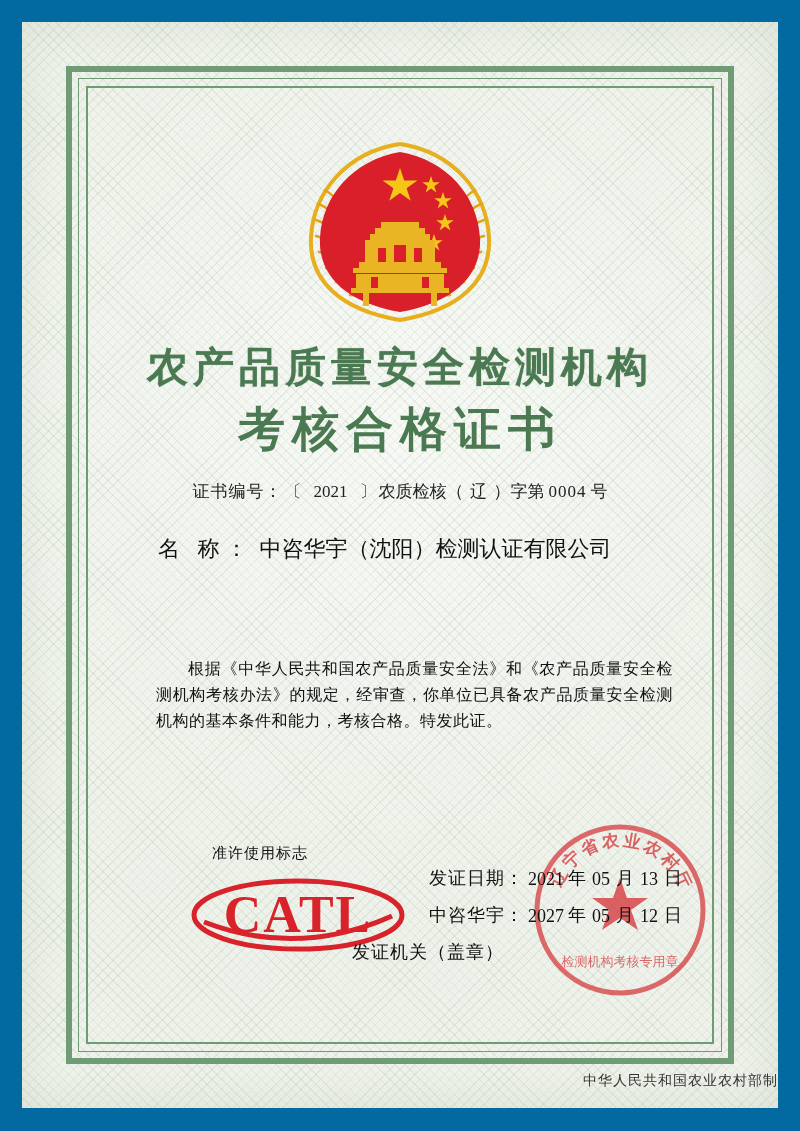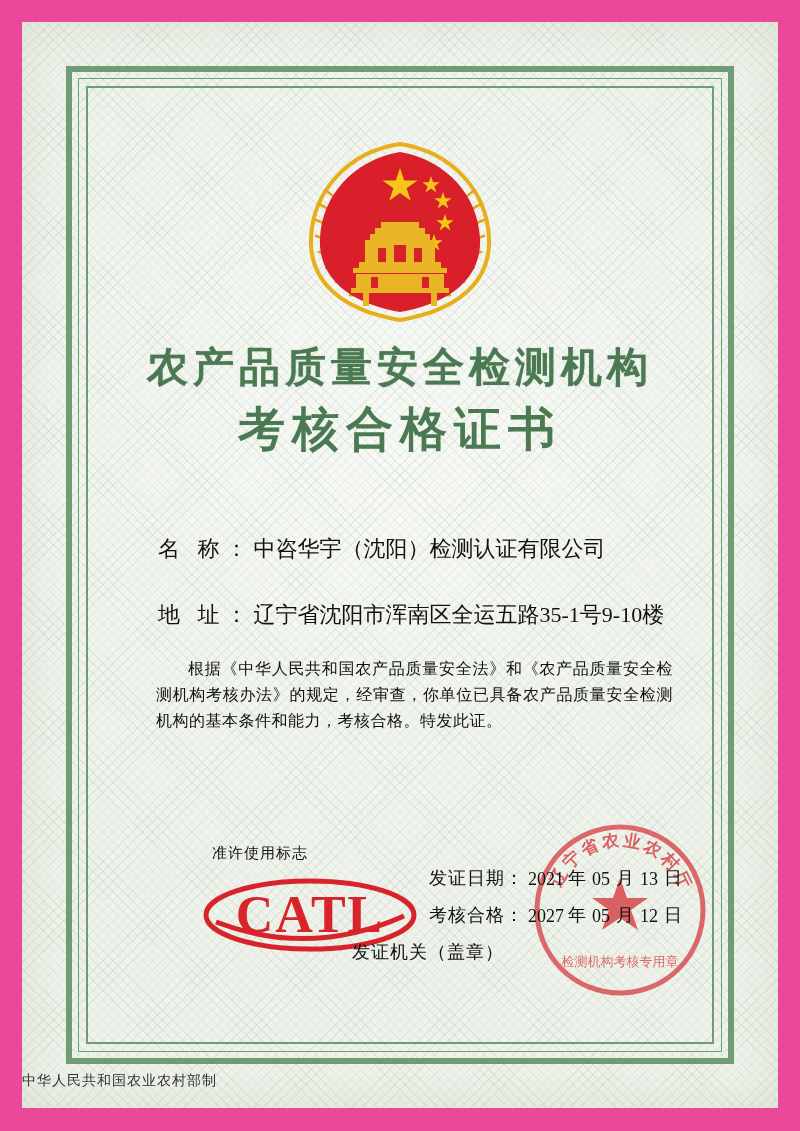--- a/index.html
+++ b/index.html
@@ -11,21 +11,21 @@
     width: 800px;
     height: 1131px;
     font-family: "Liberation Serif", "DejaVu Serif", serif;
     overflow: hidden;
   }
 
   .page {
     position: relative;
     width: 800px;
     height: 1131px;
-    background: #ec4899;
+    background: #0369a1;
   }
 
   
   .certificate {
     position: absolute;
     left: 22px;
     top: 22px;
     width: 756px;
     height: 1086px;
     background-color: #eef2ea;
@@ -142,20 +142,21 @@
   .field {
     position: absolute;
     left: 58px;
     right: 20px;
     font-size: 22px;
     color: #111;
     white-space: nowrap;
   }
   .field .label {
     letter-spacing: 6px;
+    margin-right: 6px;
   }
   .field .value {
     letter-spacing: 0px;
   }
   .field-name { top: 434px; }
   .field-addr { top: 500px; }
 
   
   .body-text {
     position: absolute;
@@ -179,21 +180,21 @@
   .mark-label {
     position: absolute;
     left: 112px;
     top: 744px;
     font-size: 15px;
     color: #111;
     letter-spacing: 1px;
   }
   .catl-logo {
     position: absolute;
-    left: 100px;
+    left: 88px;
     top: 770px;
     width: 220px;
     height: 90px;
   }
 
   
   .dates {
     position: absolute;
     right: 18px;
     top: 766px;
@@ -233,21 +234,21 @@
     opacity: 0.78;
     pointer-events: none;
   }
 
   
   .footer {
     position: absolute;
     left: 0;
     right: 0;
     bottom: 18px;
-    text-align: left;
+    text-align: right;
     font-size: 14px;
     color: #333;
     letter-spacing: 1px;
   }
 </style>
 </head>
 <body>
 
 <div class="page">
   <div class="certificate">
@@ -314,28 +315,28 @@
           <g fill="#e9b525">
             <rect x="68" y="160" width="6" height="16"></rect>
             <rect x="136" y="160" width="6" height="16"></rect>
           </g>
         </svg>
       </div>
 
       <div class="title-main">农产品质量安全检测机构</div>
       <div class="title-sub">考核合格证书</div>
 
+      <div class="cert-no-line">
+        <span class="lead">证书编号：</span><span class="bracket">〔</span><span class="year">2021</span><span class="bracket">〕</span><span>农质检核（</span><span class="province">辽</span><span>）字第</span><span class="serial">0004</span><span>号</span>
+      </div>
 
       <div class="field field-name">
         <span class="label">名 称：</span><span class="value">中咨华宇（沈阳）检测认证有限公司</span>
       </div>
 
-      <div class="field field-addr">
-        <span class="label">地 址：</span><span class="value">辽宁省沈阳市浑南区全运五路35-1号9-10楼</span>
-      </div>
 
       <div class="body-text">
         <p class="indent">根据《中华人民共和国农产品质量安全法》和《农产品质量安全检测机构考核办法》的规定，经审查，你单位已具备农产品质量安全检测机构的基本条件和能力，考核合格。特发此证。</p>
       </div>
 
       <div class="mark-label">准许使用标志</div>
 
       <div class="catl-logo">
         <svg viewBox="0 0 220 90" width="220" height="90" aria-hidden="true">
           <ellipse cx="110" cy="45" rx="104" ry="34" fill="none" stroke="#d8232a" stroke-width="5"></ellipse>
@@ -370,21 +371,21 @@
         <div class="row">
           <span class="lbl">发证日期：</span>
             <span class="num">2021</span>
             <span>年</span>
             <span class="num short">05</span>
             <span>月</span>
             <span class="num short">13</span>
             <span>日</span>
         </div>
         <div class="row">
-          <span class="lbl">考核合格：</span>
+          <span class="lbl">中咨华宇：</span>
             <span class="num">2027</span>
             <span>年</span>
             <span class="num short">05</span>
             <span>月</span>
             <span class="num short">12</span>
             <span>日</span>
         </div>
         <div class="issuer">发证机关（盖章）</div>
       </div>
 

